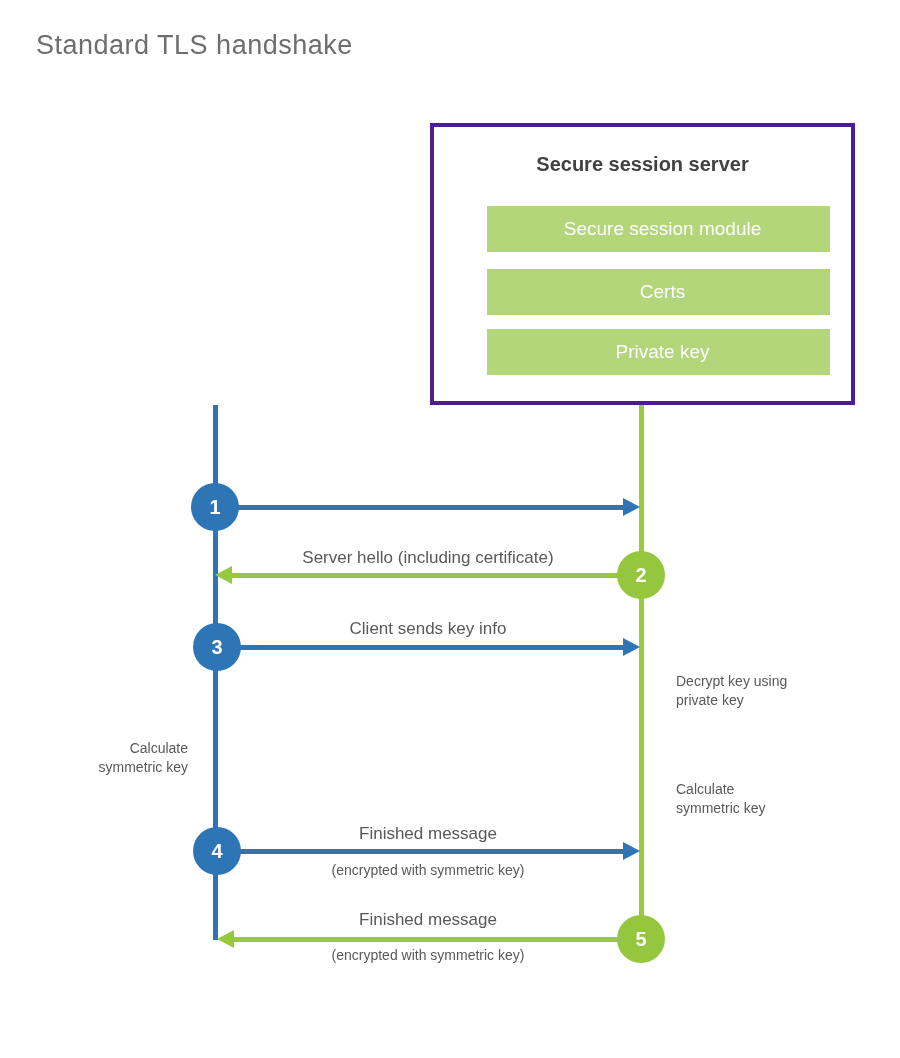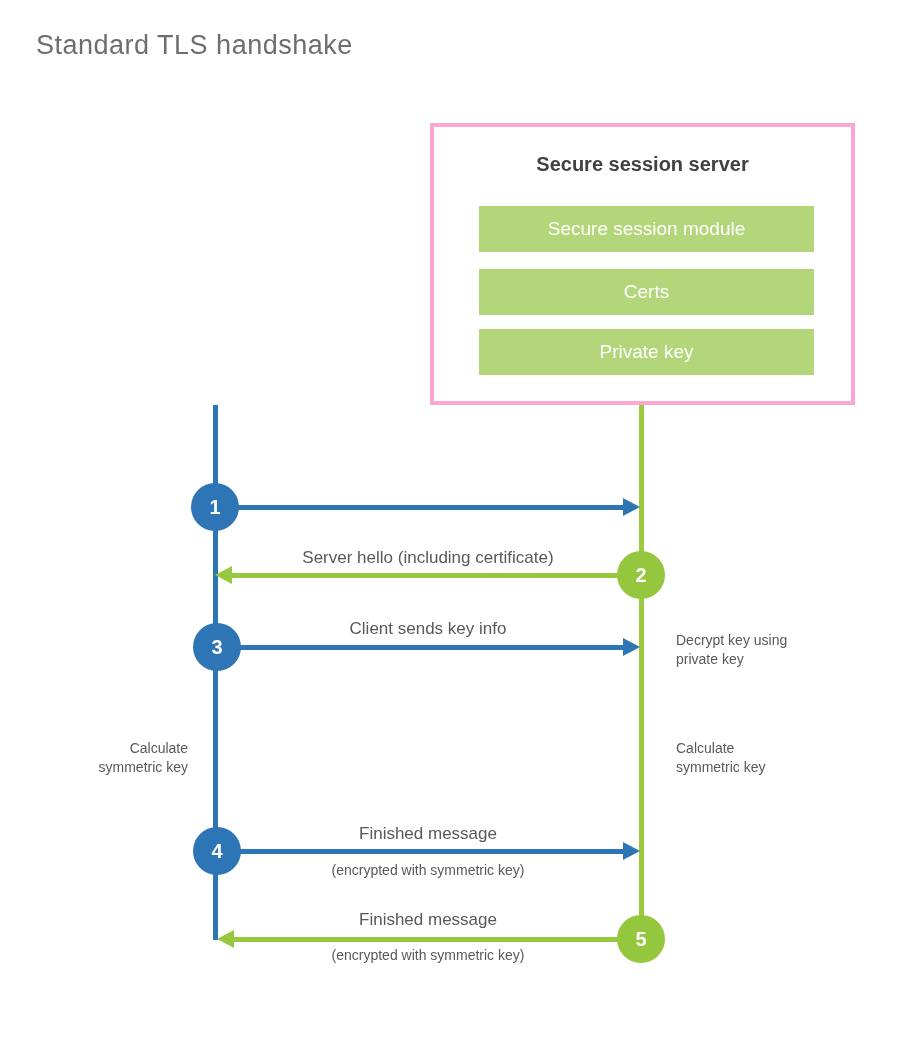--- a/index.html
+++ b/index.html
@@ -11,32 +11,32 @@
   .preline{white-space:pre-line;}
 
   
   .page-title{
     left:36px;top:30px;font-size:27px;font-weight:300;color:#6d6e71;letter-spacing:0.5px;
   }
 
   
   .entity-box{box-sizing:border-box;background:#ffffff;}
   .client-box{left:41px;top:123px;width:349px;height:282px;border:4px solid #2e75b6;}
-  .server-box{left:430px;top:123px;width:425px;height:282px;border:4px solid #f9a8d4;}
+  .server-box{left:430px;top:123px;width:425px;height:282px;border:4px solid #4c1d95;}
   .entity-heading{
     left:0;top:26px;width:100%;text-align:center;font-size:20px;font-weight:700;color:#414042;
   }
   .client-app{
     left:37px;top:76px;width:276px;height:172px;background:#5b9bd5;color:#ffffff;
     display:flex;align-items:center;justify-content:center;text-align:center;
     font-size:20px;line-height:1.5;
   }
   .server-bar{
-    left:45px;width:335px;height:46px;background:#b3d67a;color:#ffffff;
-    display:flex;align-items:center;justify-content:center;font-size:19px;
+    left:53px;width:335px;height:46px;background:#b3d67a;color:#ffffff;
+    display:flex;align-items:center;justify-content:center;font-size:19px;padding-left:8px;
   }
   .bar-0{top:79px;} .bar-1{top:142px;text-align:right;} .bar-2{top:202px;}
 
   
   .vline{width:5px;top:405px;height:535px;}
   .vline-client{left:213px;background:#2e75b6;}
   .vline-server{left:639px;background:#9bca3e;}
 
   
   .shaft{height:5px;}
@@ -58,21 +58,21 @@
   .msg-label{
     left:215px;width:426px;text-align:center;font-size:17px;color:#58595b;
   }
   .msg-sub{
     left:215px;width:426px;text-align:center;font-size:14px;color:#58595b;
   }
 
   
   .side-note{font-size:14px;color:#58595b;line-height:1.35;}
   .note-left{left:60px;width:128px;text-align:right;}
-  .note-right{left:676px;width:160px;text-align:left;}
+  .note-right{left:676px;width:160px;text-align:left;margin-top:41px;}
 </style>
 </head>
 <body>
 
 <div id="canvas">
 
   <div class="abs page-title">Standard TLS handshake</div>
 
 
   <div class="abs entity-box server-box">

